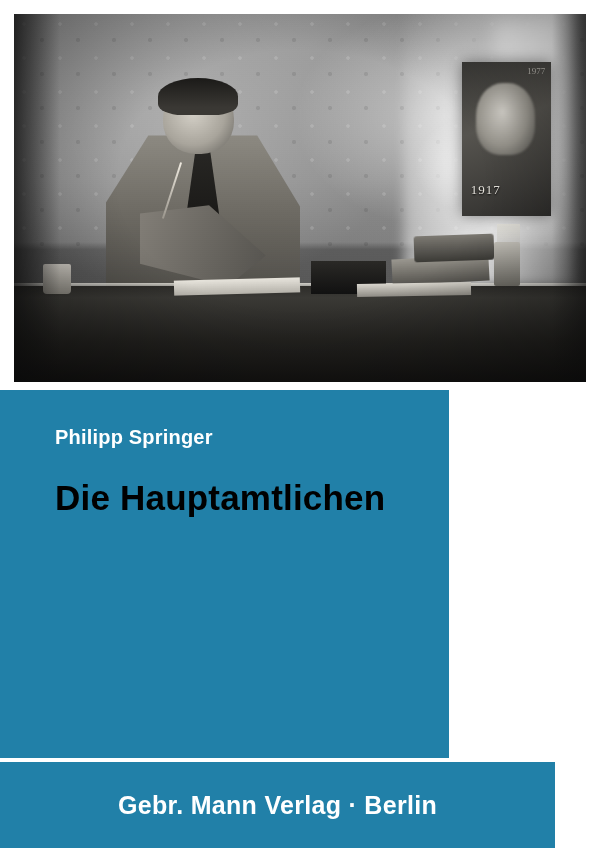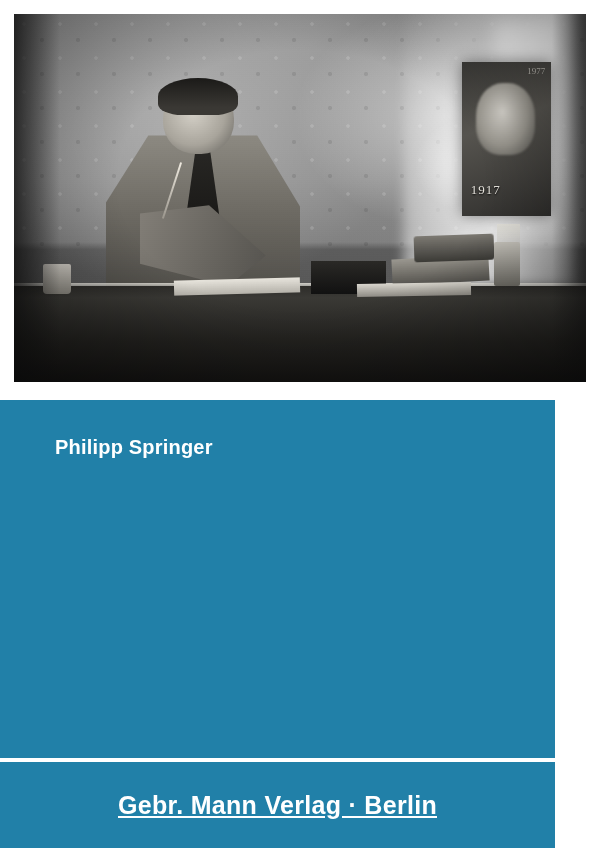--- a/index.html
+++ b/index.html
@@ -255,24 +255,23 @@
     position: absolute;
     inset: 0;
     background: radial-gradient(ellipse at 50% 45%, rgba(0,0,0,0) 45%, rgba(0,0,0,0.45) 100%);
   }
 
   
   .panel {
     position: absolute;
     left: 0;
     top: 390px;
-    width: 555px;
+    width: 449px;
     height: 368px;
     background: #2180a8;
-    margin-top: 10px;
   }
   .author {
     position: absolute;
     left: 55px;
     top: 36px;
     font-size: 20px;
     font-weight: bold;
     color: #ffffff;
     letter-spacing: 0.2px;
   }
@@ -311,21 +310,20 @@
     top: 762px;
     width: 555px;
     height: 86px;
     display: flex;
     align-items: center;
     justify-content: center;
     font-size: 25px;
     font-weight: bold;
     color: #ffffff;
     letter-spacing: 0.3px;
-    text-decoration: underline;
   }
   .band-gap {
     position: absolute;
     left: 0;
     top: 758px;
     width: 555px;
     height: 5px;
     background: #ffffff;
   }
   .right-white {
@@ -375,20 +373,21 @@
     <div class="obj cup-pens"></div>
 
     <div class="edge-left"></div>
     <div class="edge-right"></div>
     <div class="grain"></div>
     <div class="vignette"></div>
   </div>
 
   <div class="panel">
     <div class="author">Philipp Springer</div>
+    <div class="title">Die Hauptamtlichen</div>
   </div>
 
   <div class="band-gap"></div>
 
   <div class="publisher-band"></div>
   <div class="publisher">Gebr. Mann Verlag · Berlin</div>
 
   <div class="right-white"></div>
 </div>
 

